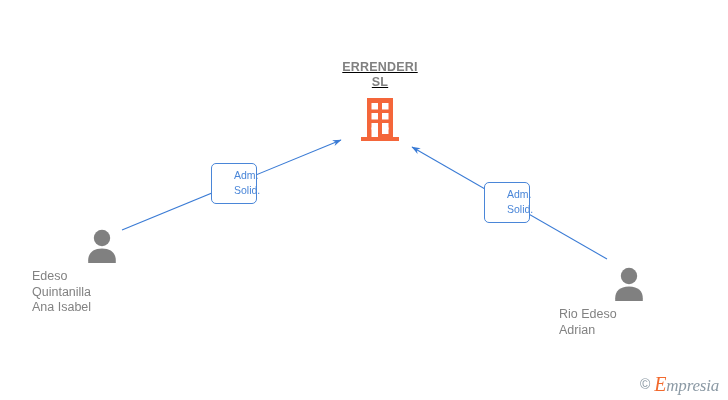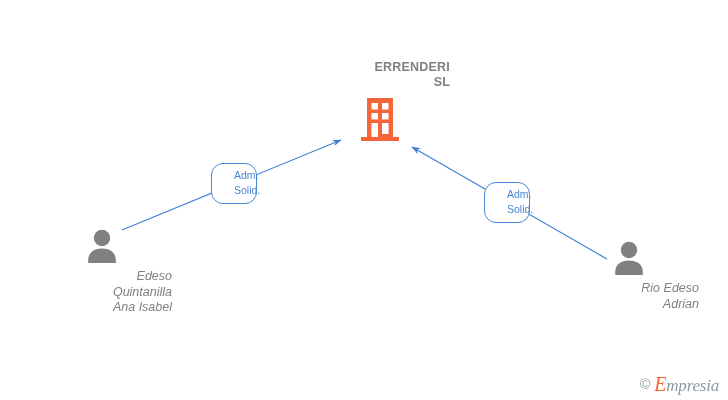--- a/index.html
+++ b/index.html
@@ -21,65 +21,65 @@
     width: 728px;
     height: 400px;
   }
 
   
   .company-node {
     position: absolute;
     left: 310px;
     top: 60px;
     width: 140px;
-    text-align: right;
+    text-align: center;
+    text-decoration: underline;
   }
   .company-title {
     font-size: 12.5px;
     font-weight: bold;
     color: #808080;
     line-height: 15px;
     letter-spacing: 0.2px;
     white-space: pre-line;
   }
   .building-icon {
     margin: 6px auto 0;
     width: 42px;
     height: 46px;
     display: block;
   }
 
   
   .person-node {
     position: absolute;
     width: 140px;
-    text-align: right;
-    font-style: italic;
+    text-align: left;
   }
   .person-node.left  { left: 32px;  top: 228px; }
-  .person-node.right { left: 559px; top: 240px; }
+  .person-node.right { left: 559px; top: 266px; }
   .person-icon {
     width: 34px;
     height: 36px;
     display: block;
     margin: 0 auto;
   }
   .person-name {
     margin-top: 5px;
     font-size: 12.5px;
     color: #828282;
     line-height: 15.5px;
     white-space: pre-line;
   }
 
   
   .rel-label {
     position: absolute;
     border: 1px solid #4a86d8;
-    border-radius: 12px;
+    border-radius: 5px;
     background: #ffffff;
     color: #4a86d8;
     font-size: 10.5px;
     line-height: 15px;
     text-align: center;
     padding: 4px 22px 5px;
     white-space: pre-line;
     box-sizing: border-box;
   }
   .rel-label.left  { left: 211px; top: 163px; width: 45px; }

